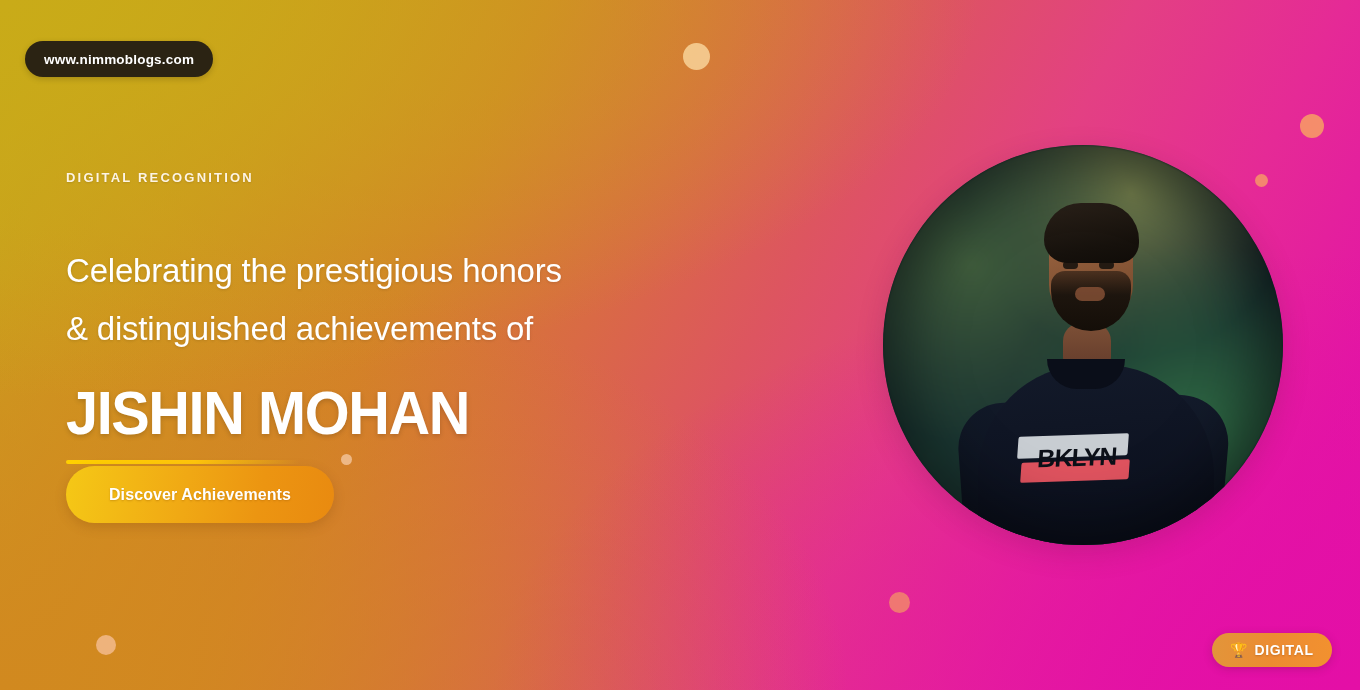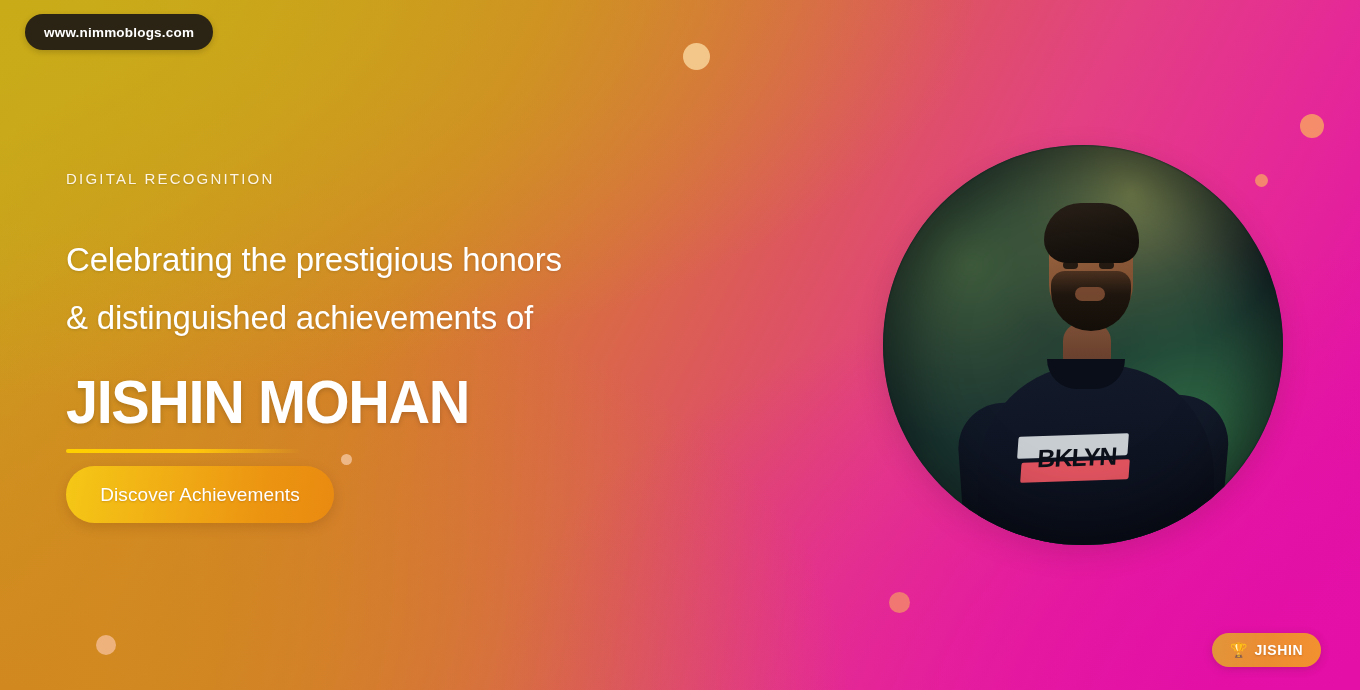--- a/index.html
+++ b/index.html
@@ -33,21 +33,21 @@
   
   .deco-dot {
     position:absolute;
     border-radius:50%;
     pointer-events:none;
   }
 
   
   #url-badge {
     position:absolute;
-    left:25px; top:14px;
+    left:25px; top:41px;
     height:36px;
     padding:0 19px;
     display:flex; align-items:center;
     background:#2b2313;
     border-radius:18px;
     box-shadow:0 2px 6px rgba(0,0,0,.18);
   }
   #url-badge .url-text {
     color:#ffffff;
     font-size:13.5px;
@@ -57,25 +57,25 @@
   }
 
   
   #content-column {
     position:absolute;
     left:66px; top:170px;
     width:640px;
   }
   #eyebrow {
     color:#fdf4e4;
-    font-size:15px;
-    font-weight:normal;
+    font-size:13px;
+    font-weight:bold;
     letter-spacing:2.2px;
     text-transform:uppercase;
-    margin-bottom:44px;
+    margin-bottom:57px;
     text-shadow:0 1px 2px rgba(0,0,0,.12);
   }
   #headline {
     color:#ffffff;
     font-size:33px;
     font-weight:300;
     line-height:58px;
     letter-spacing:-.2px;
     text-shadow:0 1px 3px rgba(0,0,0,.13);
     white-space:pre-line;
@@ -107,22 +107,22 @@
     display:flex; align-items:center; justify-content:center;
     border:none;
     border-radius:28.5px;
     cursor:pointer;
     background:linear-gradient(100deg,#f5c816 0%,#f0a814 45%,#ec9511 72%,#e98a10 100%);
     box-shadow:0 4px 12px rgba(120,60,0,.22);
     font-family:inherit;
   }
   #cta-button .cta-label {
     color:#ffffff;
-    font-size:19px;
-    font-weight:normal;
+    font-size:16px;
+    font-weight:bold;
     letter-spacing:.1px;
     text-shadow:0 1px 2px rgba(130,70,0,.3);
   }
 
   
   #portrait {
     position:absolute;
     left:883px; top:145px;
     width:400px; height:400px;
     border-radius:50%;
@@ -320,16 +320,16 @@
     <div class="pf-layer pf-eye" id="pf-eye-r"></div>
     <div class="pf-layer" id="pf-hair"></div>
     <div class="pf-layer" id="pf-graphic-top"></div>
     <div class="pf-layer" id="pf-graphic-bot"></div>
     <div class="pf-layer" id="pf-graphic-word">BKLYN</div>
     <div class="pf-layer" id="pf-vignette"></div>
   </div>
 
   <div id="awards-badge">
     <span class="trophy">🏆</span>
-    <span class="awards-label">JISHIN</span>
+    <span class="awards-label">DIGITAL</span>
   </div>
 
 </div>
 
 </body></html>

